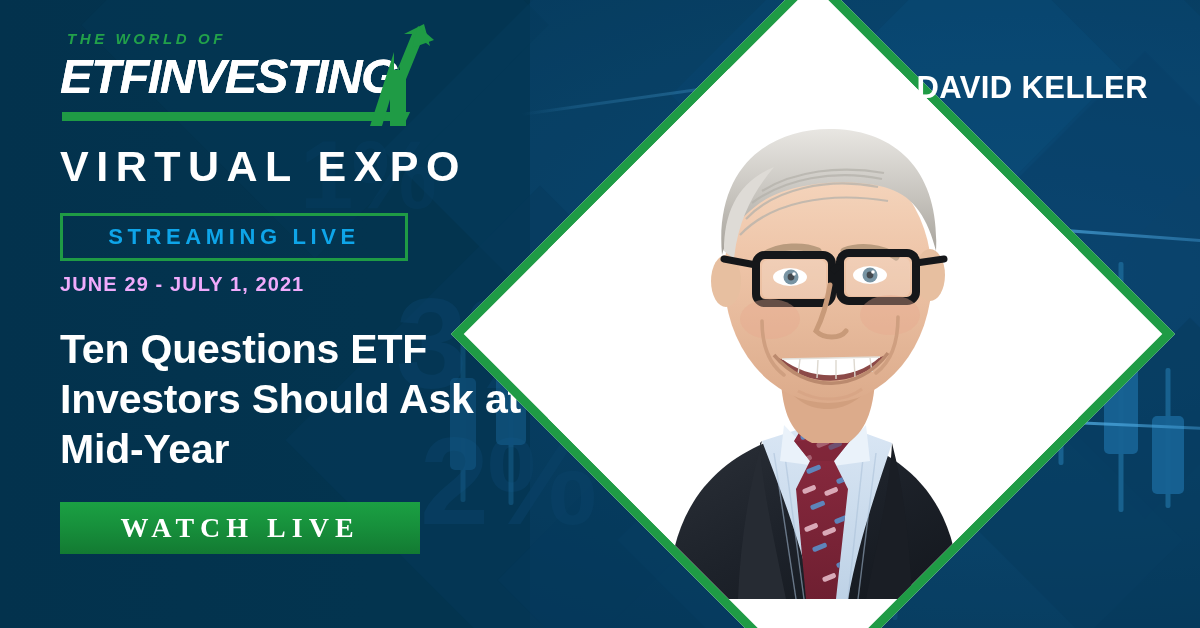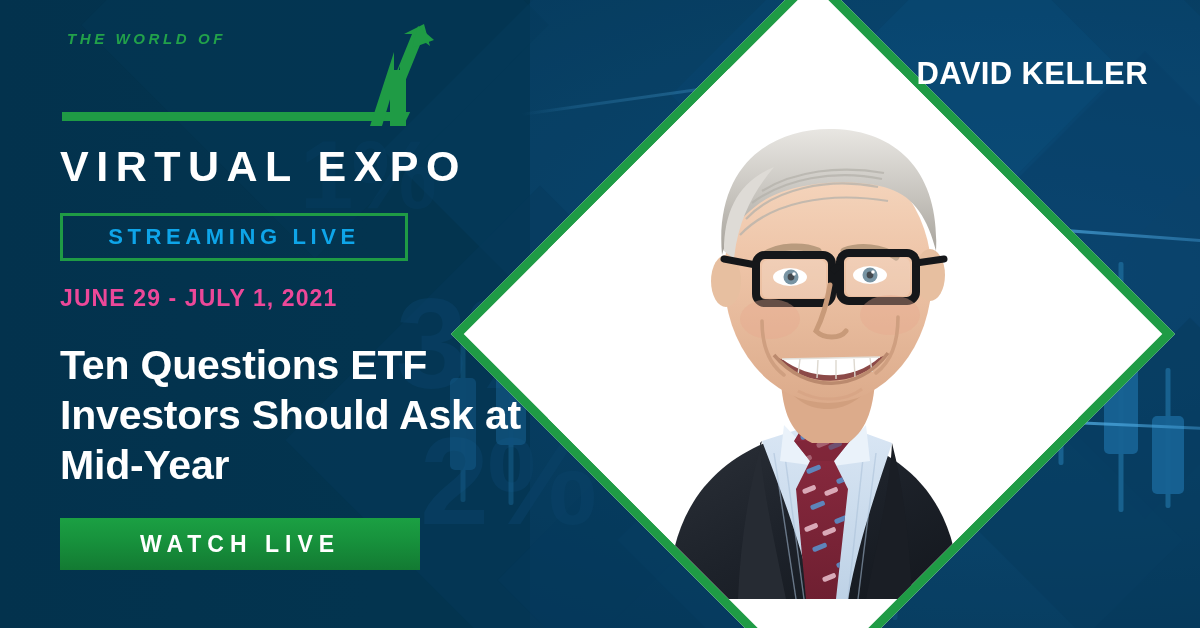--- a/index.html
+++ b/index.html
@@ -106,44 +106,44 @@
     margin-top:22px;
     width:348px;height:48px;
     border:3px solid #1f9b45;
     display:flex;align-items:center;justify-content:center;
   }
   .streaming-box span{
     color:#0ea5e9;font-size:22px;font-weight:700;letter-spacing:4.6px;
   }
 
   .dates{
-    margin-top:24px;
-    color:#ec4899;font-size:23px;font-weight:700;letter-spacing:1.1px;
+    margin-top:12px;
+    color:#f0abfc;font-size:20px;font-weight:700;letter-spacing:1.1px;
   }
 
   .title{
     margin-top:28px;width:500px;
     color:#ffffff;font-size:41px;font-weight:700;line-height:1.22;
     letter-spacing:-0.2px;
   }
 
   .watch-btn{
     margin-top:28px;
     width:360px;height:52px;
     background:linear-gradient(180deg,#1ba043 0%,#17913c 45%,#137a32 100%);
     display:flex;align-items:center;justify-content:center;
     cursor:pointer;border:0;
   }
   .watch-btn span{
-    color:#ffffff;font-size:23px;font-weight:700;letter-spacing:6px;
+    color:#ffffff;font-size:28px;font-weight:700;letter-spacing:6px;font-family:Liberation Serif, serif;
   }
 
   
   .speaker{
-    position:absolute;right:52px;top:56px;text-align:left;z-index:6;
+    position:absolute;right:52px;top:70px;text-align:left;z-index:6;
   }
   .speaker-name{color:#ffffff;font-size:31px;font-weight:700;letter-spacing:.4px;line-height:1.15;}
   .speaker-site{color:#ffffff;font-size:29px;font-weight:400;letter-spacing:.1px;line-height:1.25;margin-top:2px;}
 
   
   .diamond-wrap{
     position:absolute;left:557px;top:78px;width:512px;height:512px;z-index:4;
   }
   .diamond{
     position:absolute;inset:0;
@@ -221,20 +221,21 @@
   </div>
 
   <div class="tline tl1"></div>
   <div class="tline tl2"></div>
   <div class="tline tl3"></div>
 
   <div class="left">
 
     <div class="logo">
       <div class="world-of">THE WORLD OF</div>
+      <div class="wordmark">ETFINVESTING</div>
       <div class="underbar"></div>
       <div class="arrow">
         <svg width="78" height="108" viewBox="0 0 78 108">
           <path d="M10 104 L34 30 L34 56 L52 12 L44 12 L64 2 L70 24 L62 18 L40 72 L40 44 L22 104 Z" fill="#1f9b45"></path>
           <path d="M30 104 L30 48 L46 48 L46 104 Z" fill="#1f9b45"></path>
           <path d="M58 4 L74 18 L52 26 Z" fill="#1f9b45"></path>
         </svg>
       </div>
     </div>
 

